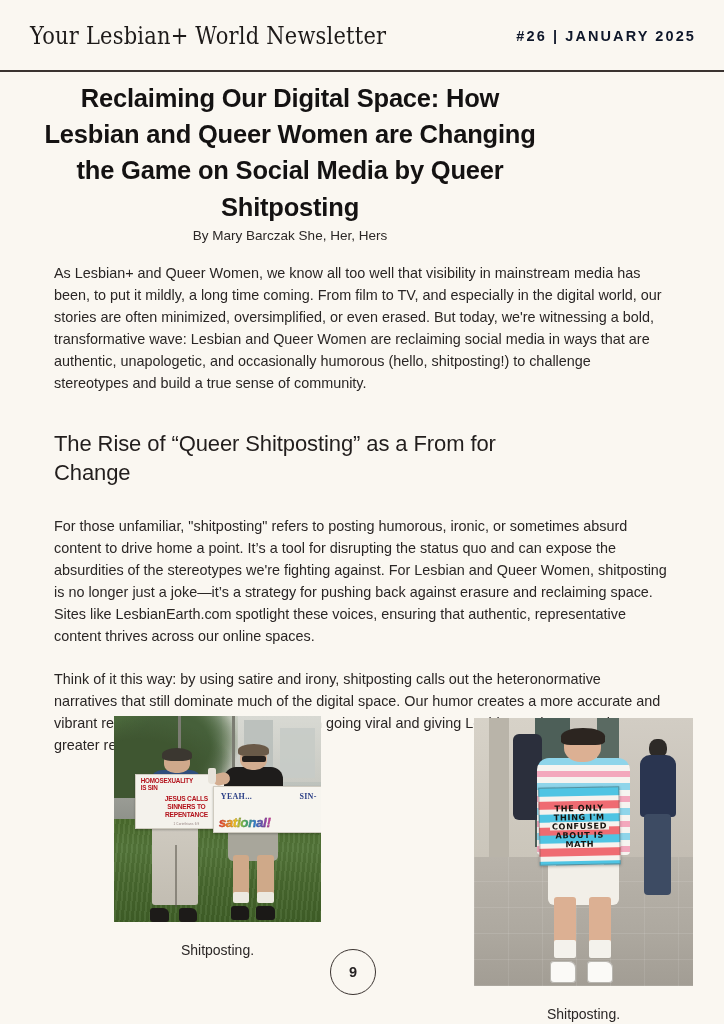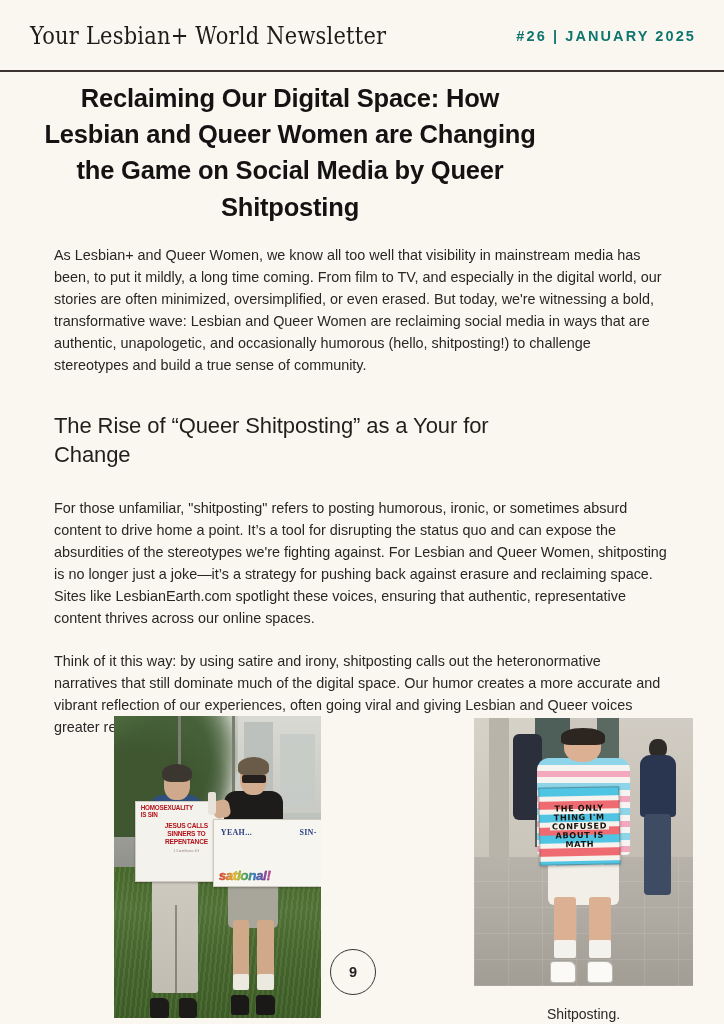--- a/index.html
+++ b/index.html
@@ -37,21 +37,21 @@
     color: #1d1a19;
     white-space: nowrap;
     transform: scaleY(1.12);
     transform-origin: left center;
   }
   .masthead-issue {
     font-family: "Liberation Sans", sans-serif;
     font-size: 14.5px;
     font-weight: 700;
     letter-spacing: 2.1px;
-    color: #0f766e;
+    color: #0f172a;
     white-space: nowrap;
   }
   .masthead-rule {
     position: absolute;
     left: 0;
     top: 70px;
     width: 724px;
     height: 2px;
     background: #3a3330;
   }
@@ -123,21 +123,21 @@
     top: 0;
   }
   .figure-left  { left: 74px;  width: 207px; }
   .figure-right { left: 434px; width: 219px; }
 
   .photo {
     position: relative;
     overflow: hidden;
     background: #8a8a82;
   }
-  .figure-left .photo  { width: 207px; height: 302px; }
+  .figure-left .photo  { width: 207px; height: 206px; }
   .figure-right .photo { width: 219px; height: 268px; margin-top: 2px; }
 
   .caption {
     margin-top: 20px;
     text-align: center;
     font-size: 14px;
     color: #2a2625;
   }
 
   
@@ -477,26 +477,27 @@
 <div class="masthead">
   <div class="masthead-title">Your Lesbian+ World Newsletter</div>
   <div class="masthead-issue">#26 | JANUARY 2025</div>
 </div>
 <div class="masthead-rule"></div>
 
 <div class="article">
 
   <h1 class="headline">Reclaiming Our Digital Space: How Lesbian and Queer Women are Changing the Game on Social Media by Queer Shitposting</h1>
 
+  <div class="byline">By Mary Barczak She, Her, Hers</div>
 
   <div class="body-copy">
     <p class="para para-intro">As Lesbian+ and Queer Women, we know all too well that visibility in mainstream media has been, to put it mildly, a long time coming. From film to TV, and especially in the digital world, our stories are often minimized, oversimplified, or even erased. But today, we're witnessing a bold, transformative wave: Lesbian and Queer Women are reclaiming social media in ways that are authentic, unapologetic, and occasionally humorous (hello, shitposting!) to challenge stereotypes and build a true sense of community.</p>
   </div>
 
-  <h2 class="section-heading heading-gap-top">The Rise of “Queer Shitposting” as a Your for Change</h2>
+  <h2 class="section-heading heading-gap-top">The Rise of “Queer Shitposting” as a From for Change</h2>
 
   <div class="heading-gap-bottom"></div>
 
   <div class="body-copy">
     <p class="para para-2">For those unfamiliar, "shitposting" refers to posting humorous, ironic, or sometimes absurd content to drive home a point. It’s a tool for disrupting the status quo and can expose the absurdities of the stereotypes we're fighting against. For Lesbian and Queer Women, shitposting is no longer just a joke—it’s a strategy for pushing back against erasure and reclaiming space. Sites like LesbianEarth.com spotlight these voices, ensuring that authentic, representative content thrives across our online spaces.</p>
     <p class="para para-3">Think of it this way: by using satire and irony, shitposting calls out the heteronormative narratives that still dominate much of the digital space. Our humor creates a more accurate and vibrant reflection of our experiences, often going viral and giving Lesbian and Queer voices greater reach than ever before.</p>
   </div>
 </div>
 
 <div class="figures">

